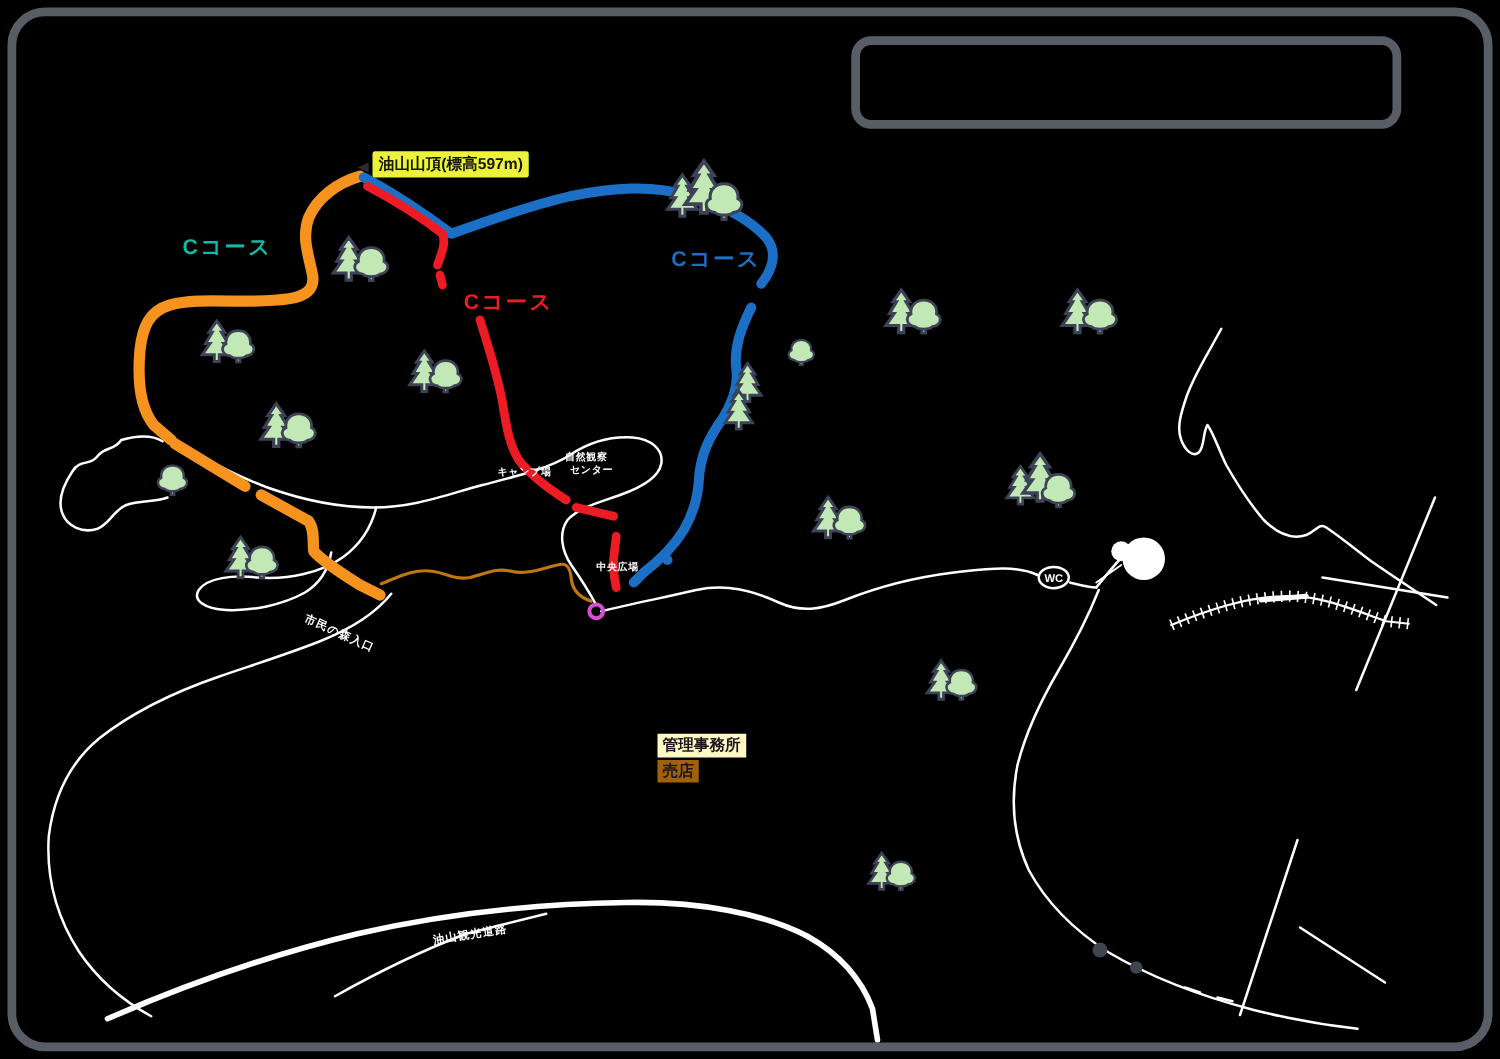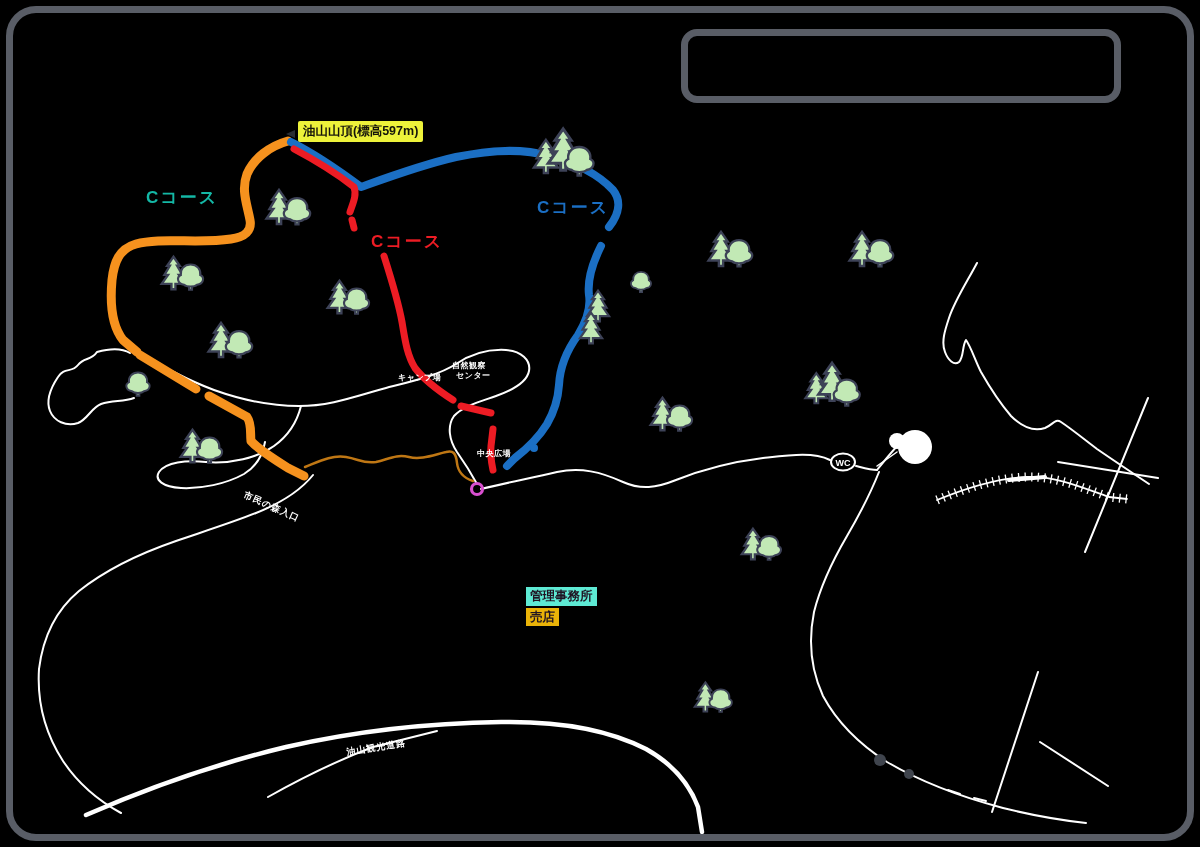--- a/index.html
+++ b/index.html
@@ -136,17 +136,17 @@
   <div class="page-border"></div>
   <div class="title-box"></div>
 
   <div class="lbl summit-label" style="left: 298px; top: 121px; background: rgb(237, 242, 58);">油山山頂(標高597m)</div>
 
   <div class="lbl course-label" style="left: 146px; top: 186px; color: #14b8a6;">Cコース</div>
   <div class="lbl course-label" style="left: 537px; top: 196px; color: rgb(27, 111, 196);">Cコース</div>
   <div class="lbl course-label" style="left: 371px; top: 230px; color: rgb(237, 28, 36);">Cコース</div>
 
   <div class="lbl facility-label" style="left:526px;top:587px;">
-    <span class="l1" style="background: #5eead4;">管理事務所</span><br>
-    <span class="l2" style="background: #eab308;">売店</span>
+    <span class="l1" style="background: #fef9c3;">管理事務所</span><br>
+    <span class="l2" style="background: #a16207;">売店</span>
   </div>
 
 </div>
 
 </body></html>

